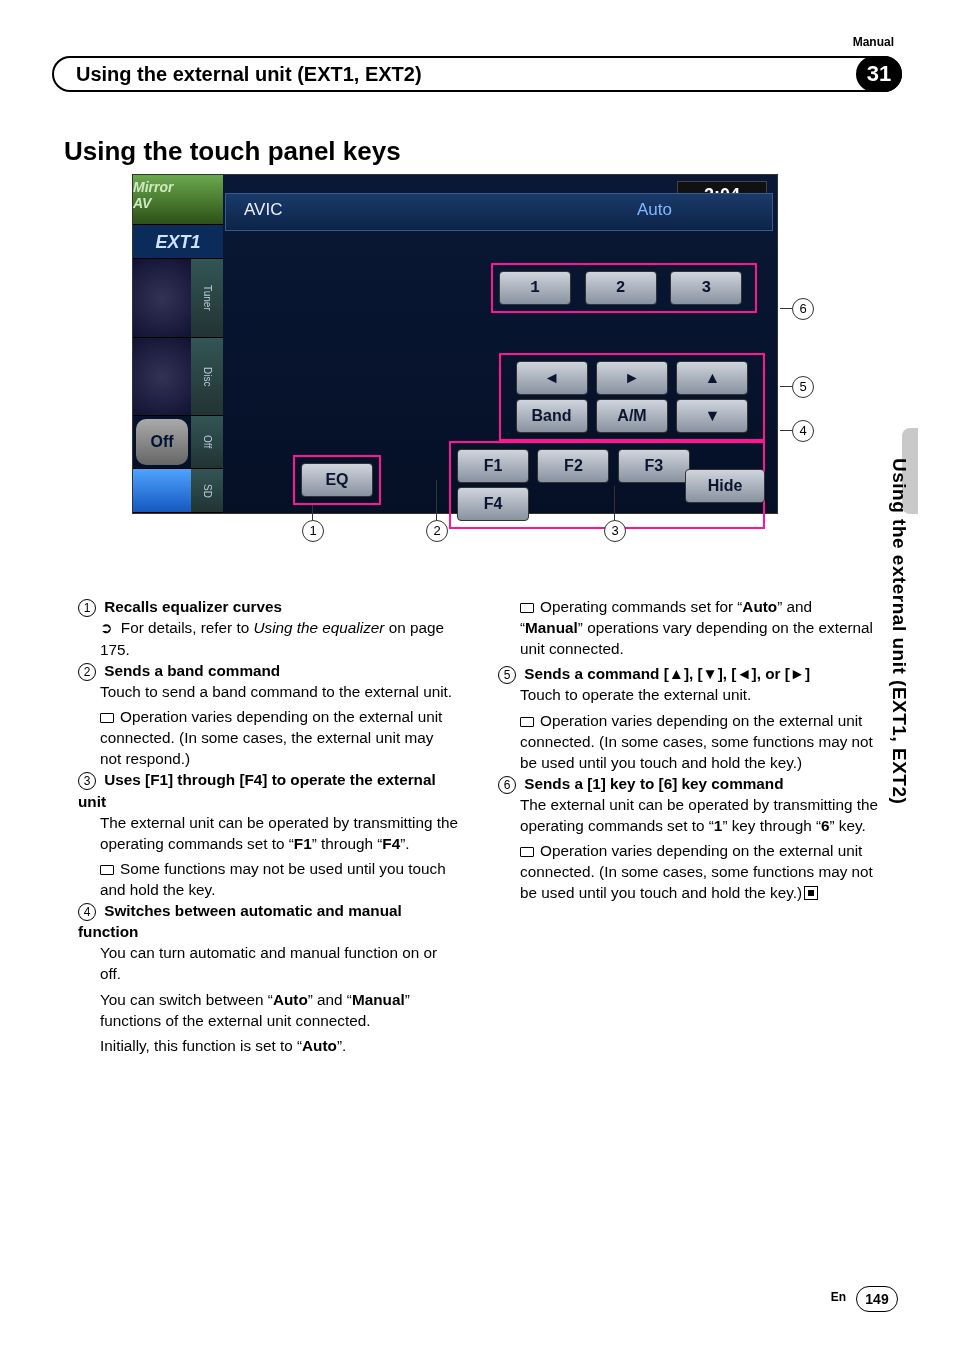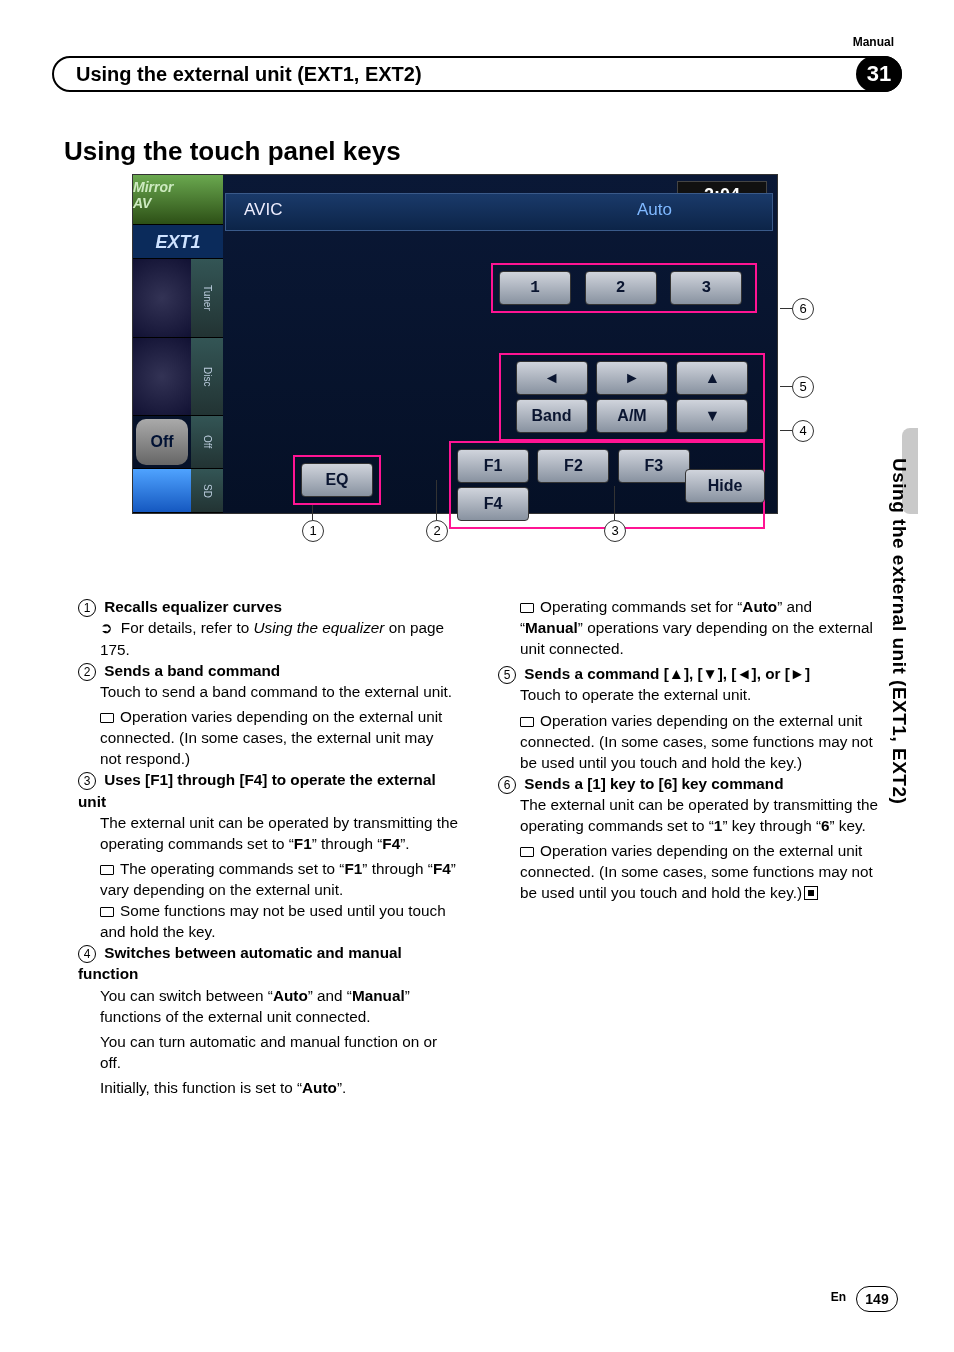--- a/index.html
+++ b/index.html
@@ -298,34 +298,31 @@
       </div>
     </div>
 
     <div>
       <span class="num-circ">3</span>
       <span class="item-head">Uses [F1] through [F4] to operate the external unit</span>
       <div class="item-body">
         <span>The external unit can be operated by transmitting the operating commands set to “</span><span class="bold">F1</span><span>” through “</span><span class="bold">F4</span><span>”.</span>
       </div>
       <div class="sub">
-        <span class="bullet-box"></span><span>The operating commands set to “</span><span class="bold">F1</span><span>” through “</span><span class="bold">F4</span><span>” vary depending on the external unit.</span>
-      </div>
-      <div class="sub">
         <span class="bullet-box"></span><span>Some functions may not be used until you touch and hold the key.</span>
       </div>
     </div>
 
     <div>
       <span class="num-circ">4</span>
       <span class="item-head">Switches between automatic and manual function</span>
+      <div class="item-body">You can turn automatic and manual function on or off.</div>
       <div class="item-body">
         <span>You can switch between “</span><span class="bold">Auto</span><span>” and “</span><span class="bold">Manual</span><span>” functions of the external unit connected.</span>
       </div>
-      <div class="item-body">You can turn automatic and manual function on or off.</div>
       <div class="item-body">
         <span>Initially, this function is set to “</span><span class="bold">Auto</span><span>”.</span>
       </div>
     </div>
 
   </div>
 
   <div class="col">
 
     <div class="sub" style="margin-left:22px; margin-bottom:4px;">

